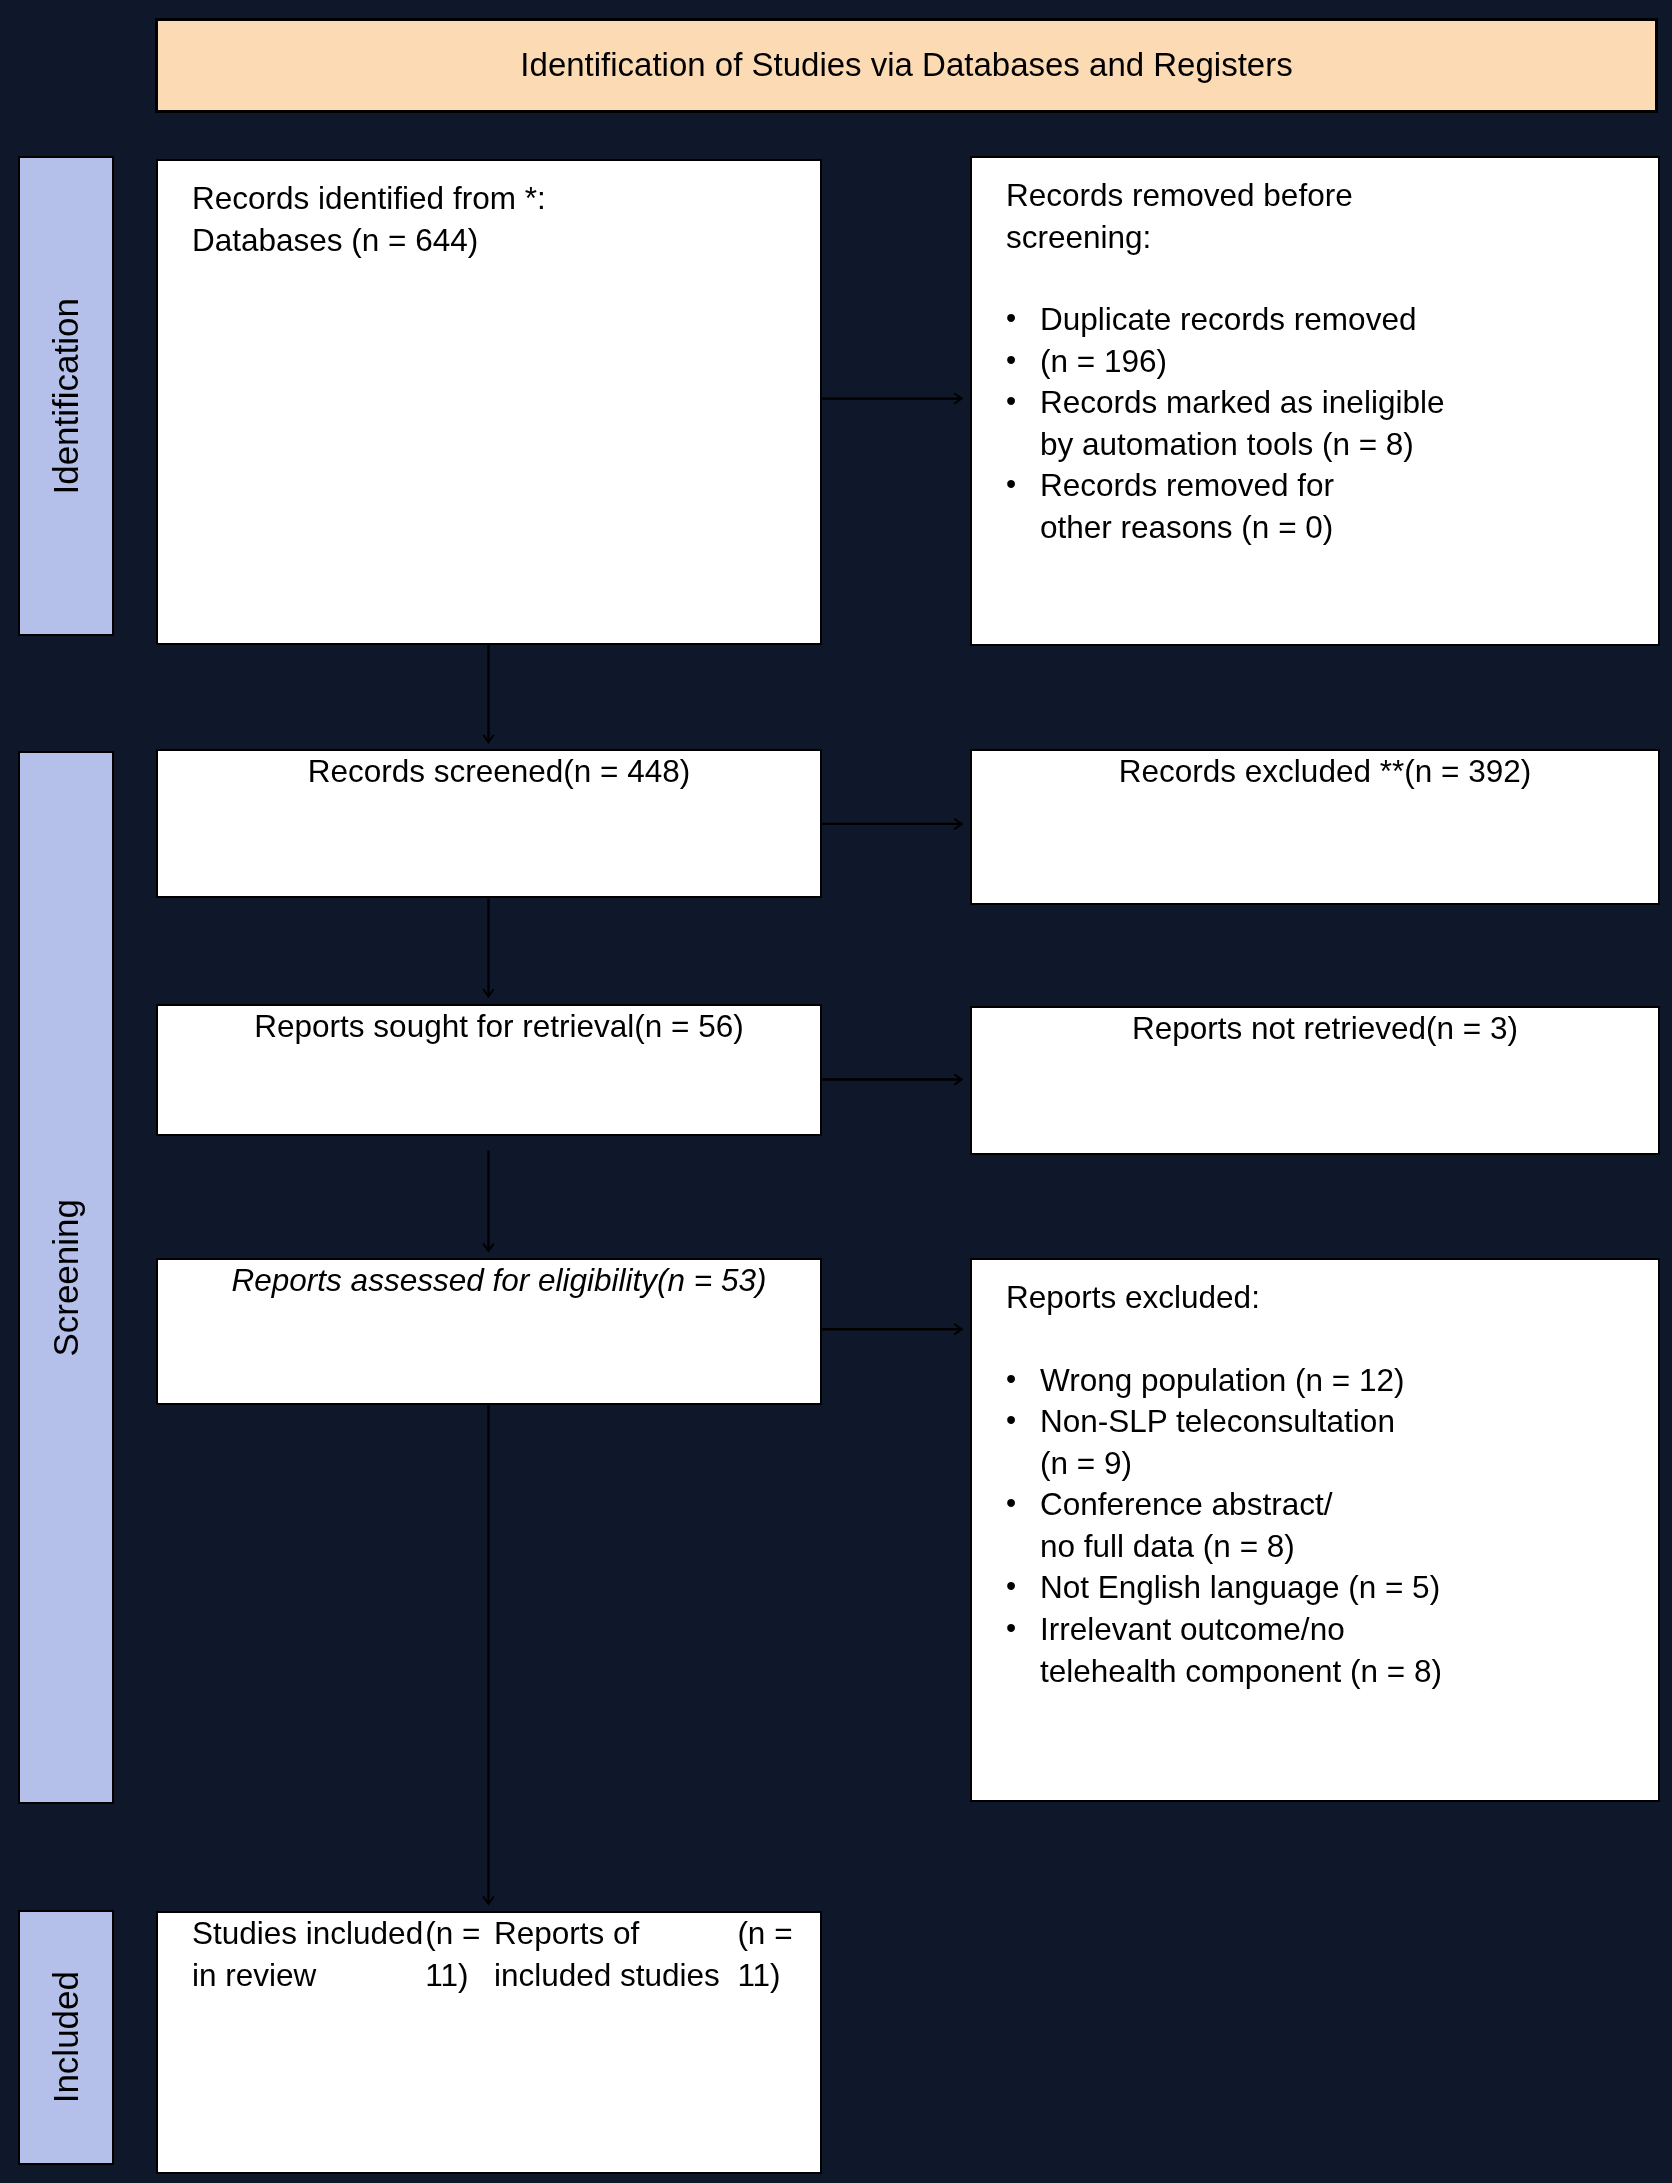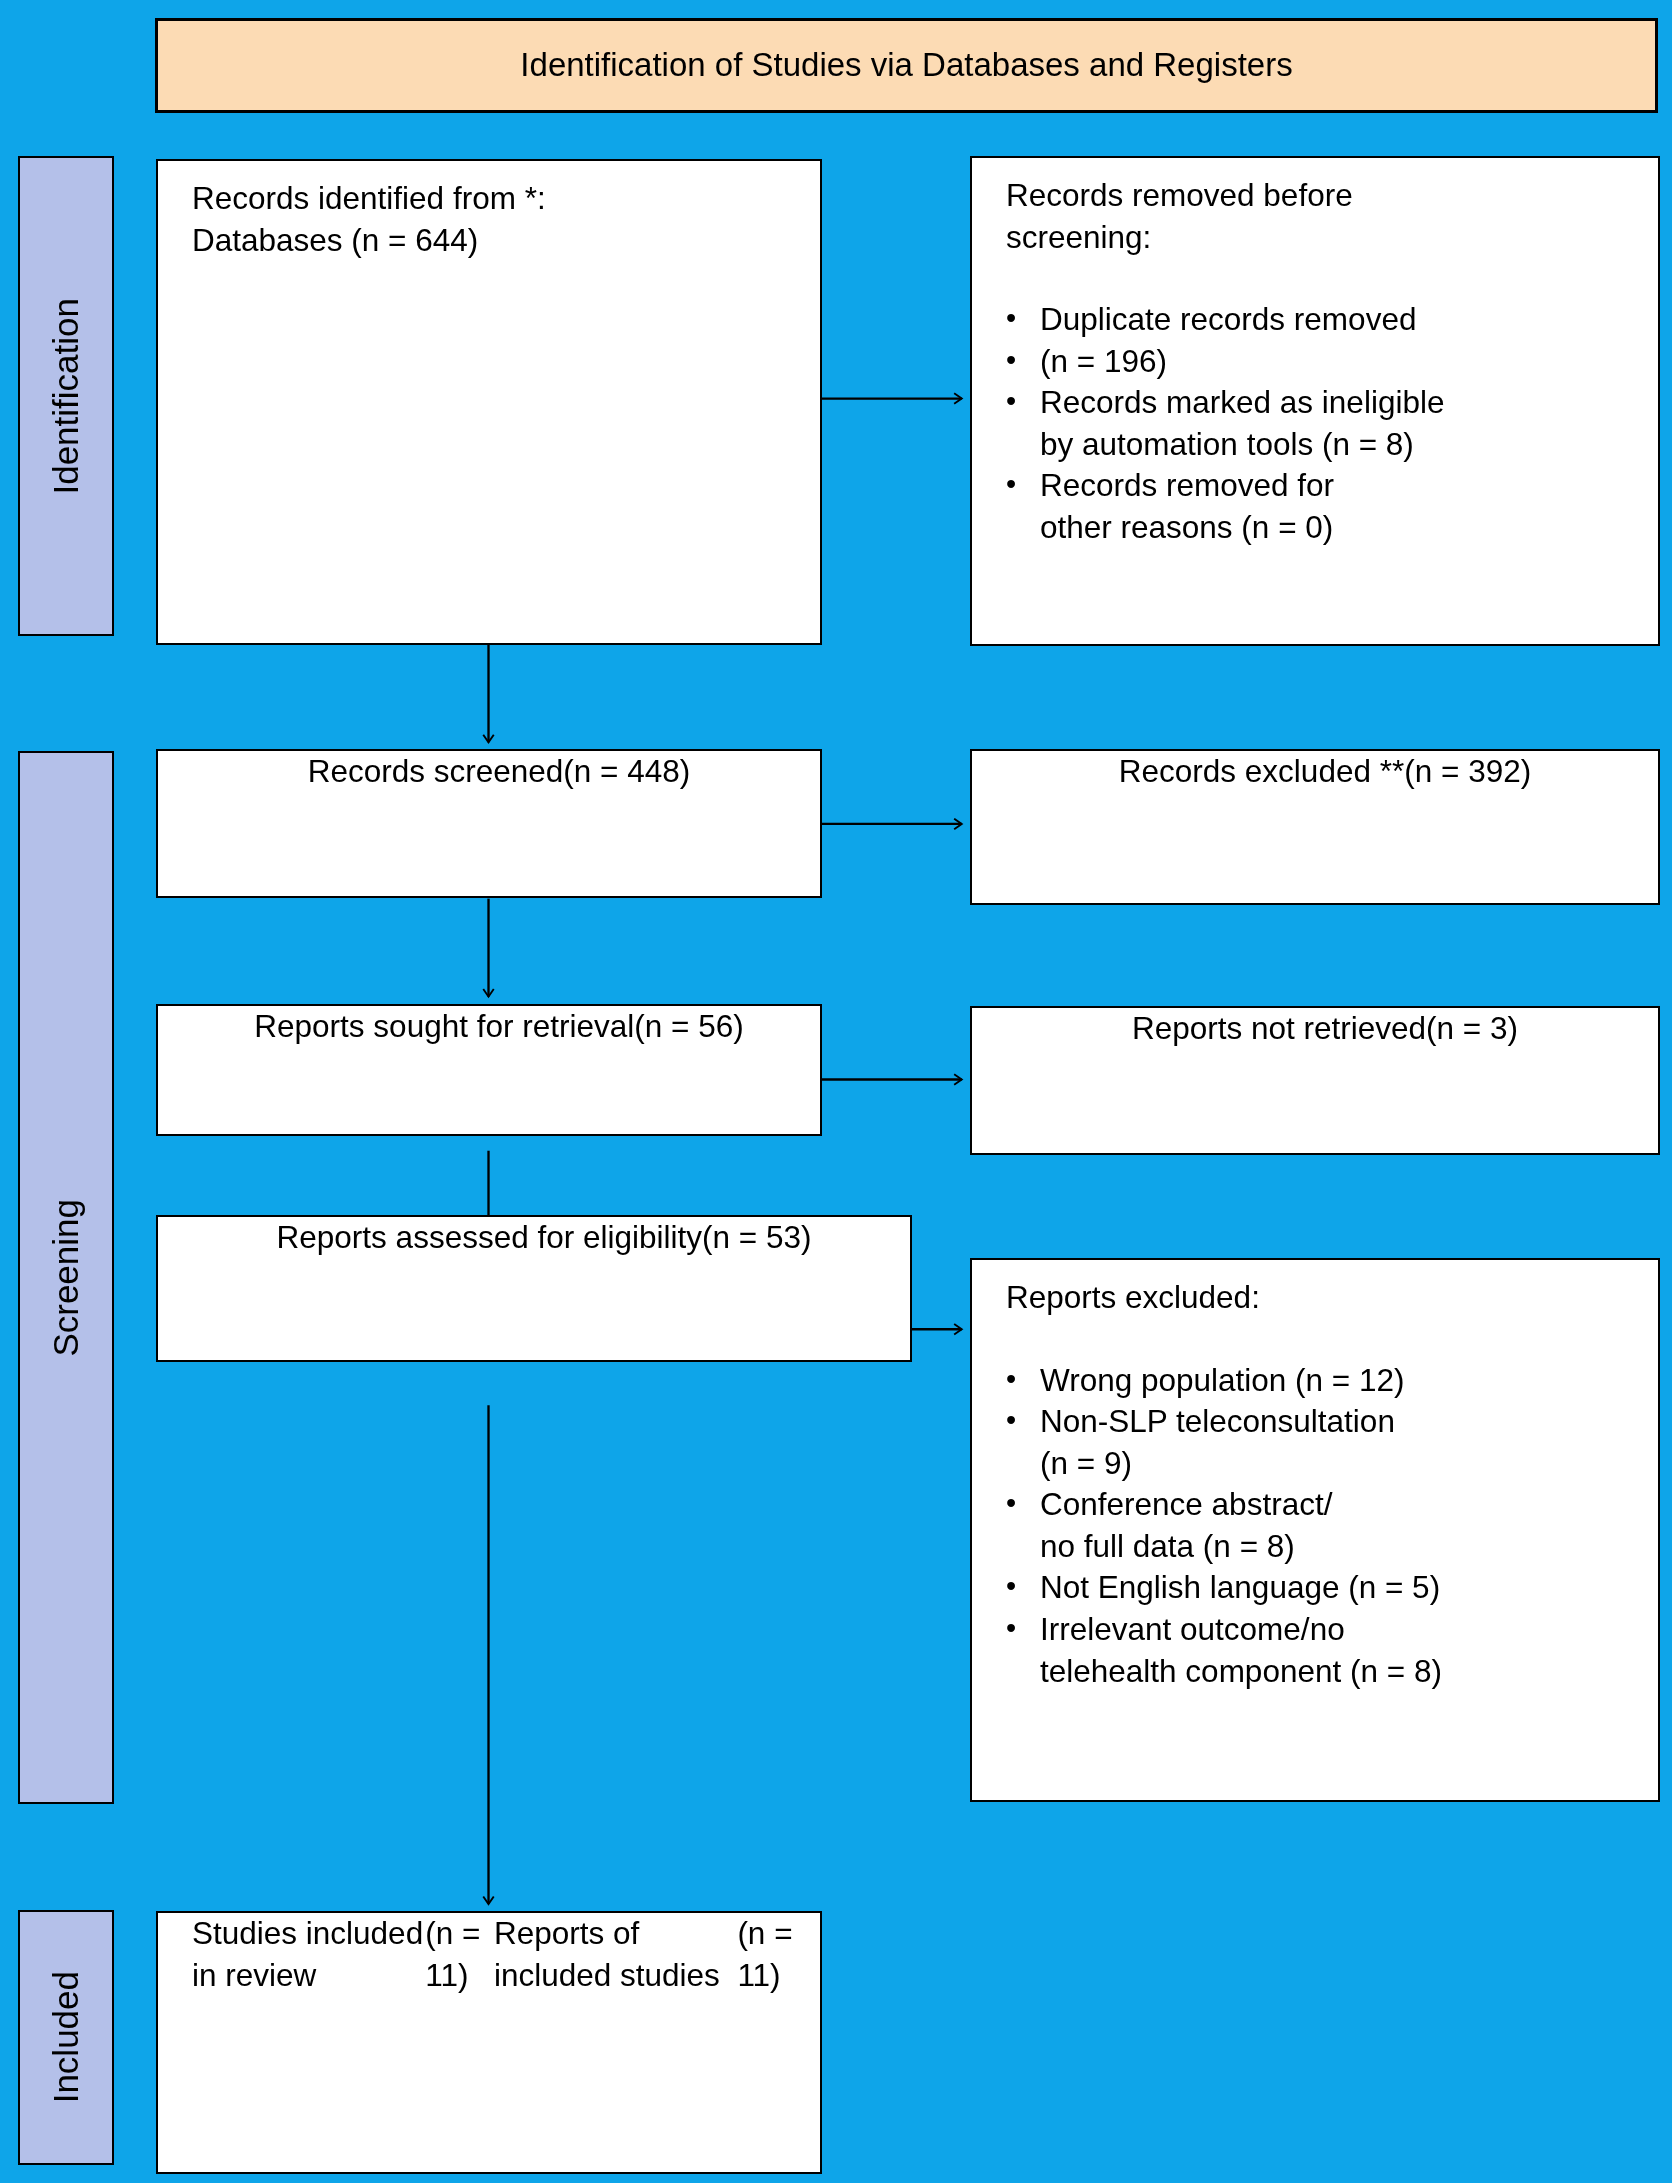--- a/index.html
+++ b/index.html
@@ -4,21 +4,21 @@
 <style>
   html, body {
     margin: 0;
     padding: 0;
     background: #ffffff;
   }
   #canvas {
     position: relative;
     width: 1672px;
     height: 2183px;
-    background: #0ea5e9;
+    background: #0f172a;
     font-family: "Liberation Sans", sans-serif;
     color: #000000;
   }
   .abs { position: absolute; box-sizing: border-box; }
 
   .title-box {
     left: 155px; top: 17.5px; width: 1503px; height: 95px;
     background: var(--title-bg);
     border: 3.5px solid #000;
     display: flex; align-items: center; justify-content: center;
@@ -50,21 +50,21 @@
   }
   .top-align { padding-top: 17px; }
   .v-center { display: flex; flex-direction: row; justify-content: center; }
 
   .b-identified      { left: 156px;  top: 159px;  width: 666px; height: 486px; }
   .b-removed         { left: 970px; top: 156px;  width: 690px; height: 490px; }
   .b-screened        { left: 156px;  top: 749px; width: 666px; height: 149px; }
   .b-excluded        { left: 970px; top: 749px; width: 690px; height: 156px; }
   .b-sought          { left: 156px;  top: 1004px; width: 666px; height: 132px; }
   .b-not-retrieved   { left: 970px; top: 1006px; width: 690px; height: 149px; }
-  .b-assessed        { left: 156px;  top: 1215px; width: 756px; height: 147px; }
+  .b-assessed        { left: 156px;  top: 1258px; width: 666px; height: 147px; font-style: italic; }
   .b-reports-excl    { left: 970px; top: 1258px; width: 690px; height: 544px; }
   .b-included-review { left: 156px;  top: 1911px; width: 666px; height: 263px; }
 
   .bullet-list { margin-top: 41px; }
   .bullet-row { display: flex; align-items: flex-start; }
   .bullet-marker {
     width: 34px; flex: 0 0 34px;
     font-size: 29px;
   }
   .bullet-text { flex: 1; }

